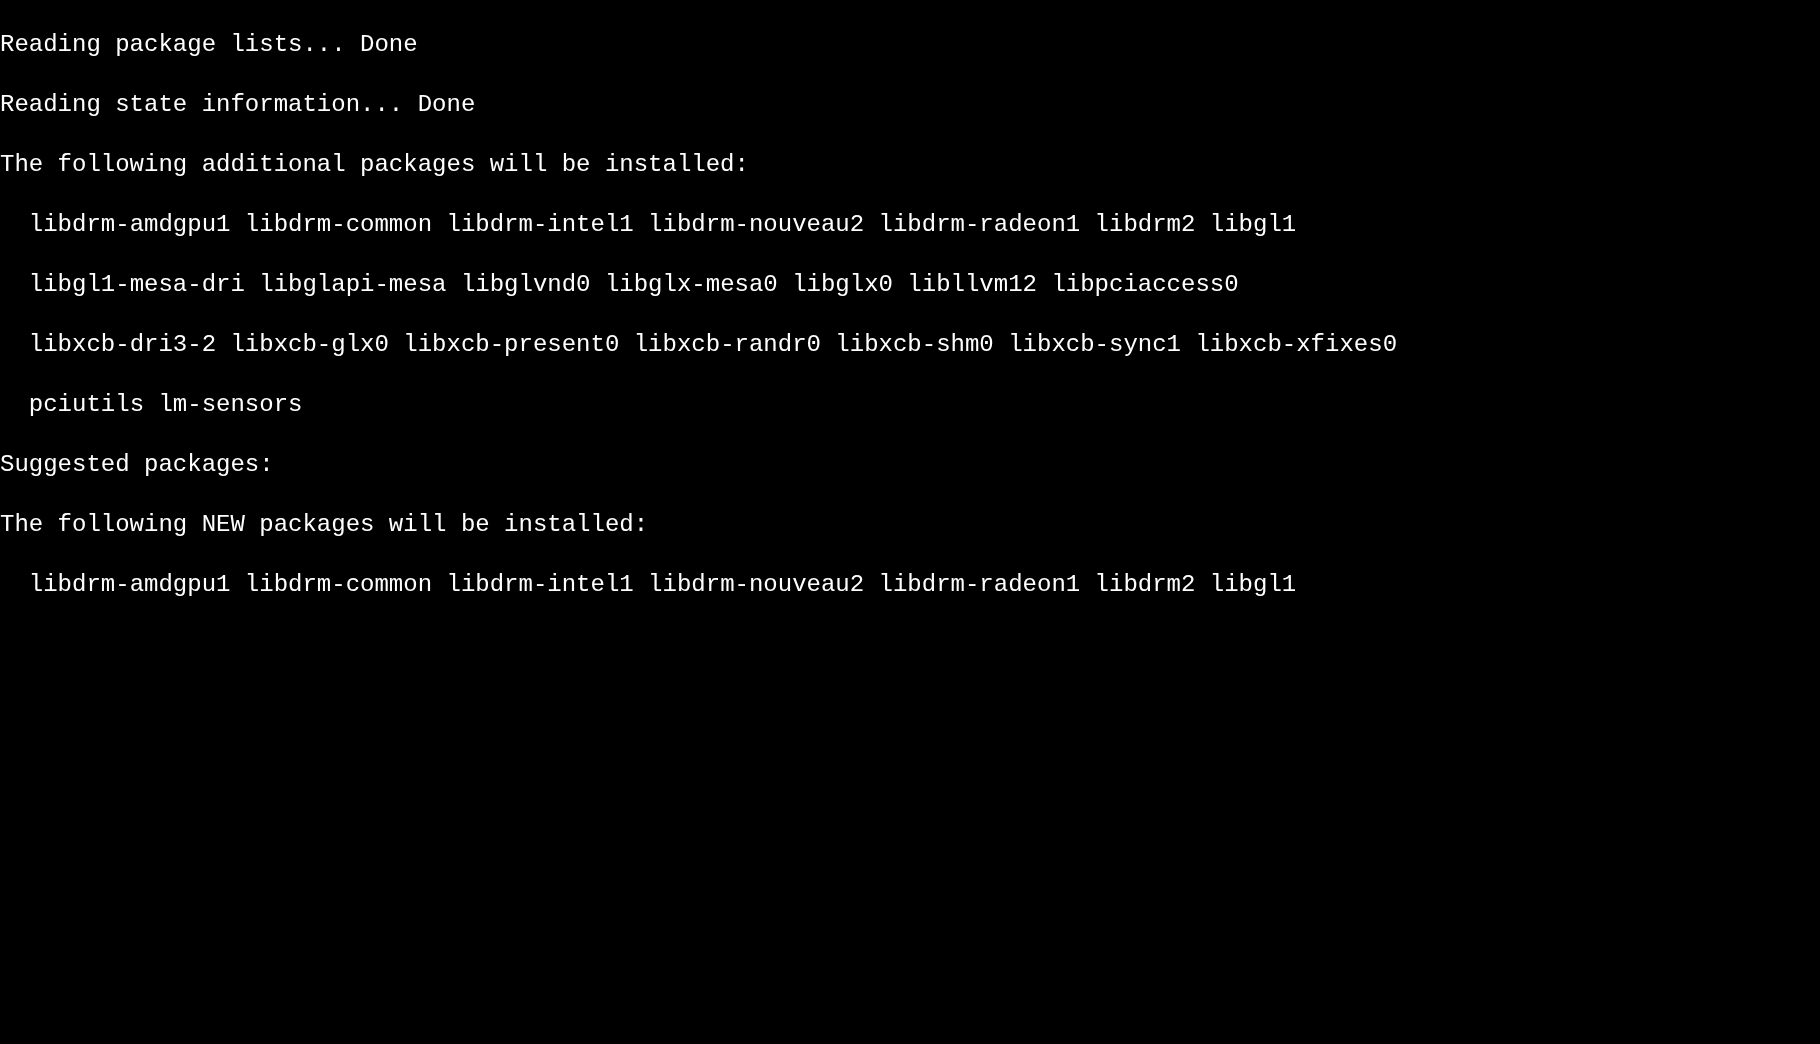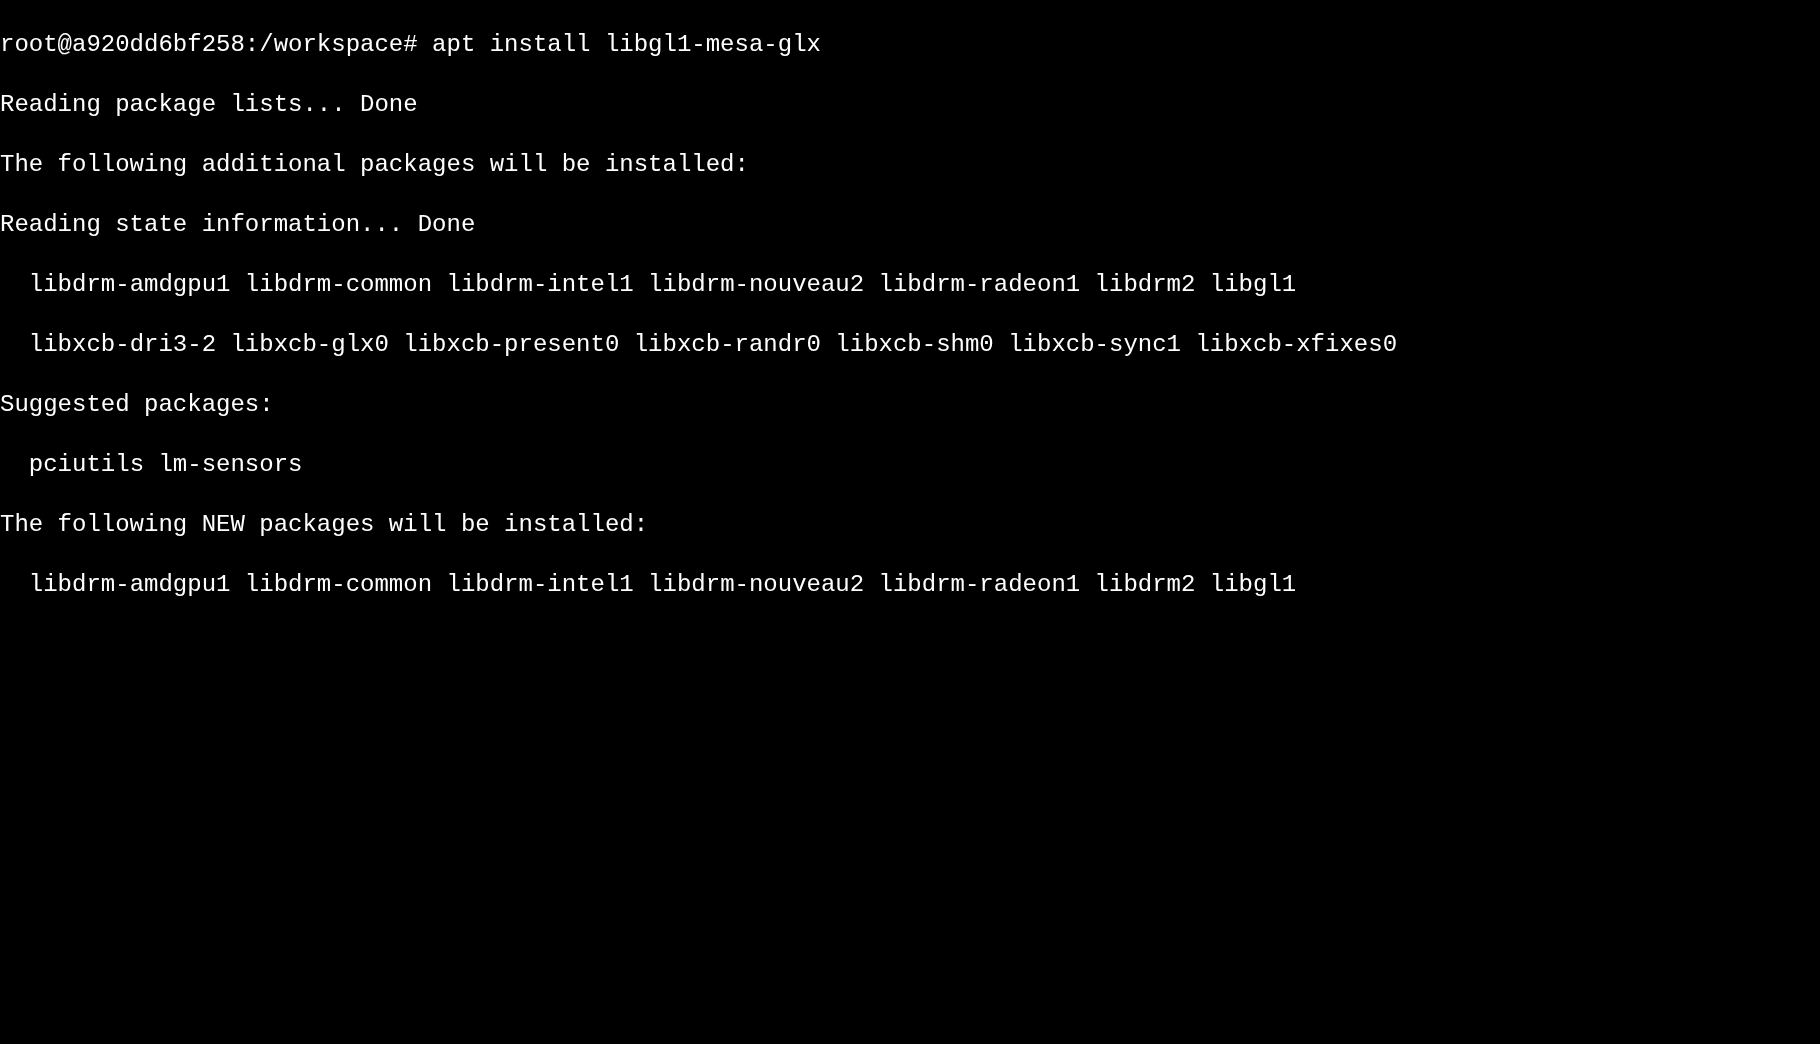--- a/index.html
+++ b/index.html
@@ -20,28 +20,28 @@
     word-break: break-all;
   }
   .line {
     white-space: pre-wrap;
   }
 </style>
 </head>
 <body>
 
 <div class="terminal">
-<div class="line">root@a920dd6bf258:/workspace# apt install libgl1-mesa-glx</div>
 <div class="line">Reading package lists... Done</div>
+<div class="line">Reading state information... Done</div>
 <div class="line">The following additional packages will be installed:</div>
-<div class="line">Reading state information... Done</div>
 <div class="line">  libdrm-amdgpu1 libdrm-common libdrm-intel1 libdrm-nouveau2 libdrm-radeon1 libdrm2 libgl1</div>
+<div class="line">  libgl1-mesa-dri libglapi-mesa libglvnd0 libglx-mesa0 libglx0 libllvm12 libpciaccess0</div>
 <div class="line">  libxcb-dri3-2 libxcb-glx0 libxcb-present0 libxcb-randr0 libxcb-shm0 libxcb-sync1 libxcb-xfixes0</div>
+<div class="line">  pciutils lm-sensors</div>
 <div class="line">Suggested packages:</div>
-<div class="line">  pciutils lm-sensors</div>
 <div class="line">The following NEW packages will be installed:</div>
 <div class="line">  libdrm-amdgpu1 libdrm-common libdrm-intel1 libdrm-nouveau2 libdrm-radeon1 libdrm2 libgl1</div>
 
 
 
 
 
 
 
 

